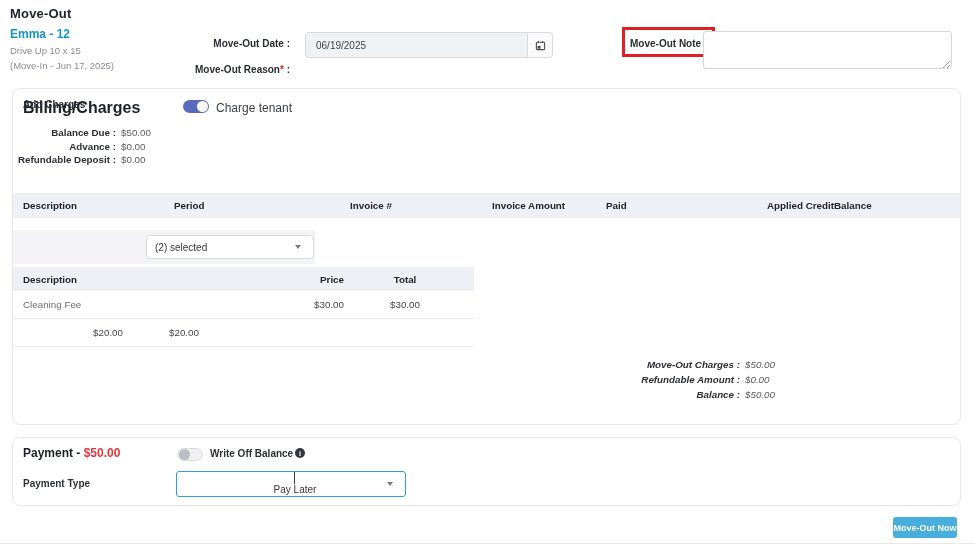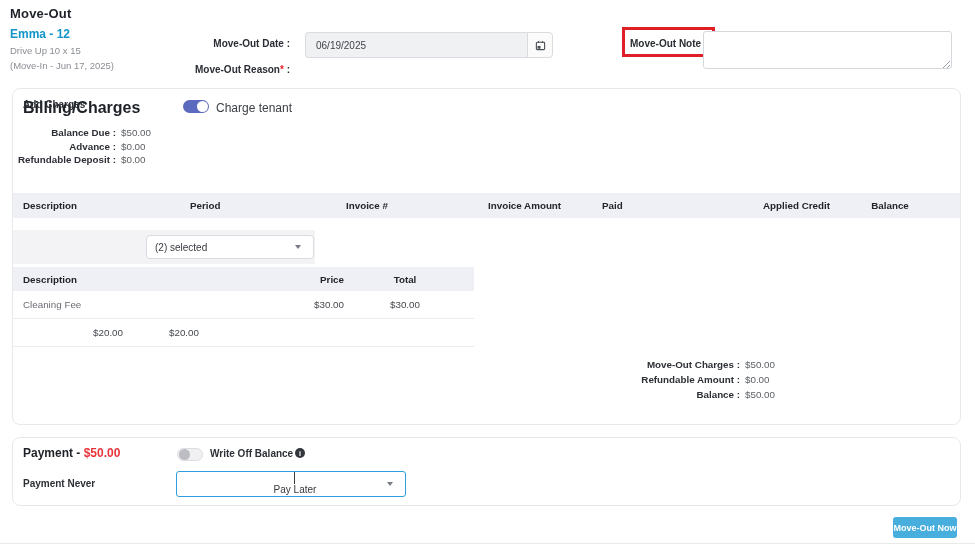--- a/index.html
+++ b/index.html
@@ -47,41 +47,41 @@
   .charge-toggle { left:170px; top:11px; }
   .charge-toggle-label { position:absolute; left:203px; top:12px; font-size:12px; color:#3c4046; }
 
   .summary { position:absolute; left:0; top:37px; }
   .summary-row { display:flex; height:13.5px; align-items:center; font-size:9.8px; }
   .summary-label { width:103px; text-align:right; font-weight:bold; color:#2c2f35; }
   .summary-value { margin-left:5px; color:#5d6065; }
 
   .invoice-header { position:absolute; left:0; right:0; top:104px; height:25px; background:#eef0f5; display:flex; align-items:center; font-size:9.8px; font-weight:bold; color:#22252b; }
   .ih-c0 { width:161px; padding-left:10px; }
-  .ih-c1 { width:156px;margin-left:16px; }
+  .ih-c1 { width:176px; }
   .ih-c2 { width:142px; }
   .ih-c3 { width:114px; }
   .ih-c4 { width:114px; }
   .ih-c5 { width:114px; text-align:right; }
-  .ih-c6 { flex:1; text-align:center; padding-right:10px; }
+  .ih-c6 { flex:1; text-align:left; padding-right:10px; }
 
   .add-charges-band { position:absolute; left:0; top:141px; width:302px; height:34px; background:#f3f3f5; }
   .add-charges-label { position:absolute; left:10px; top:10px; font-size:10px; font-weight:bold; color:#2b2e34; }
   .add-charges-select { left:133px; top:146px; width:168px; height:24px; padding-left:8px; }
 
   .charges-table { position:absolute; left:0; top:178px; width:461px; }
   .charges-header { height:24px; background:#eef0f5; display:flex; align-items:center; font-size:9.8px; font-weight:bold; color:#22252b; }
   .charge-row { height:28px; display:flex; align-items:center; font-size:9.8px; border-bottom:1px solid #ededf1; }
   .ct-desc { flex:1; padding-left:10px; }
   .ct-price { width:110px; text-align:right; }
   .ct-total { width:130px; text-align:center; padding-right:8px; }
   .charge-row .ct-desc { color:#6a6d73; }
   .charge-row .ct-price, .charge-row .ct-total { color:#45484e; }
 
-  .totals { position:absolute; right:171px; top:268px; }
+  .totals { position:absolute; right:171px; top:268px;font-style:italic; }
   .totals-row { display:flex; justify-content:flex-end; align-items:center; height:15px; font-size:9.8px; }
   .totals-label { font-weight:bold; color:#2c2f35; text-align:right; }
   .totals-value { width:44px; text-align:left; margin-left:5px; color:#5d6065; }
 
   
   .payment-title { position:absolute; left:10px; top:8px; font-size:12px; font-weight:bold; color:#1d2127; }
   .payment-amount { color:#e8333a; }
   .writeoff-toggle { left:164px; top:10px; }
   .writeoff-label { position:absolute; left:197px; top:10px; font-size:10px; font-weight:bold; color:#2d3036; }
   .info-icon { position:absolute; left:282px; top:10px; width:10px; height:10px; border-radius:50%; background:#33363c; color:#fff; font-size:7px; font-weight:bold; display:flex; align-items:center; justify-content:center; }
@@ -205,21 +205,21 @@
 
   <div class="card payment-card">
     <div class="payment-title"><span>Payment - </span><span class="payment-amount">$50.00</span></div>
 
     <div class="toggle toggle-off writeoff-toggle">
         <div class="knob"></div>
       </div>
     <div class="writeoff-label">Write Off Balance</div>
     <div class="info-icon">i</div>
 
-    <div class="ptype-label">Payment Never</div>
+    <div class="ptype-label">Payment Type</div>
     <div class="select-box ptype-select">
       <span class="text-cursor"></span>
       <span>Pay Later</span>
       <span class="caret"></span>
     </div>
   </div>
 
   <button class="moveout-btn">Move-Out Now</button>
 
   <div class="bottom-line"></div>

